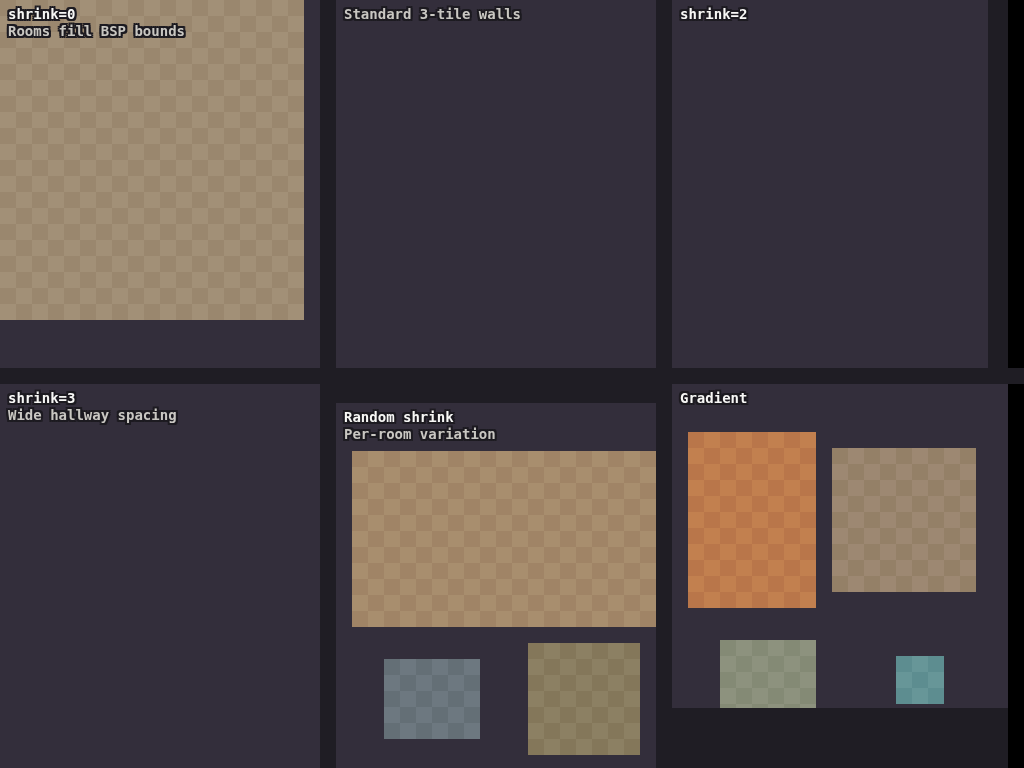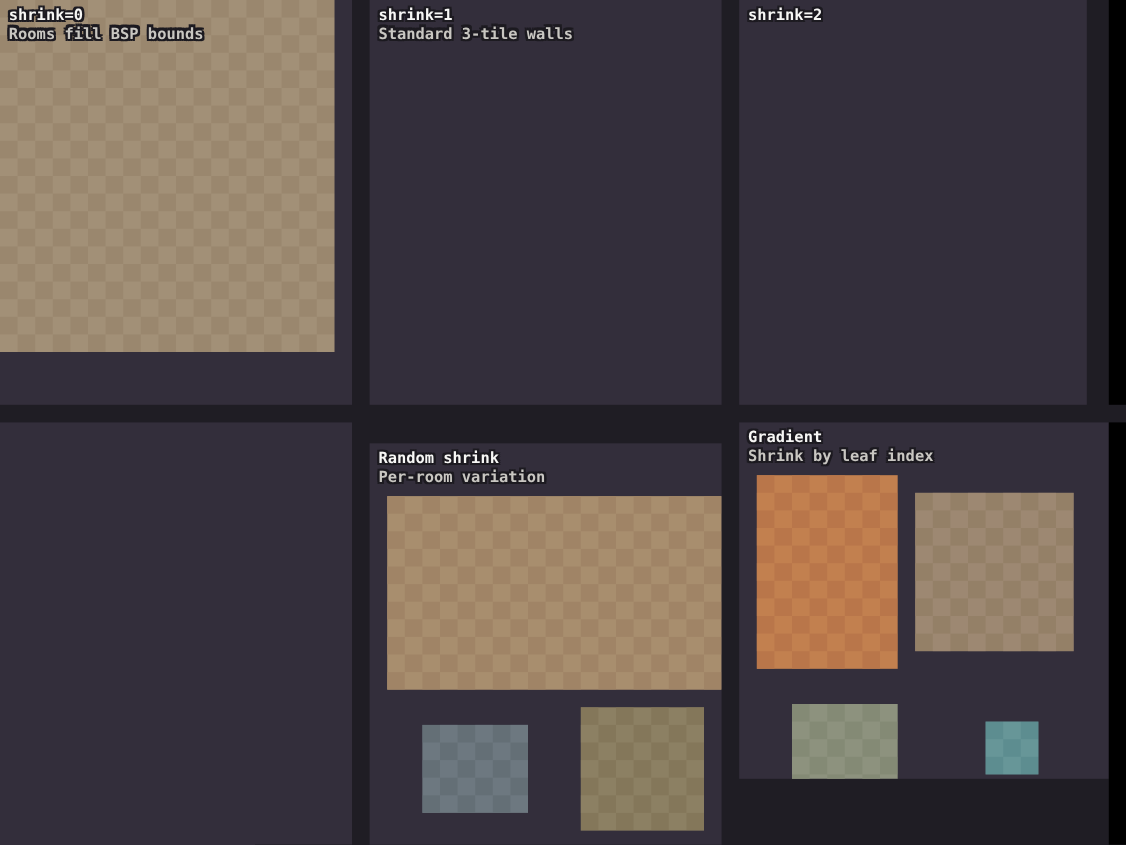--- a/index.html
+++ b/index.html
@@ -51,35 +51,36 @@
       </div>
     <div class="caption">
       <div class="title">shrink=0</div>
       <div class="subtitle">Rooms fill BSP bounds</div>
     </div>
   </div>
 
   <div class="panel p1">
     <div class="rooms"></div>
     <div class="caption">
-      <div class="title">shrink=1</div>
       <div class="subtitle">Standard 3-tile walls</div>
     </div>
   </div>
 
   <div class="panel p2">
     <div class="rooms"></div>
     <div class="caption">
       <div class="title">shrink=2</div>
     </div>
   </div>
 
   <div class="panel p3">
     <div class="rooms"></div>
     <div class="caption">
+      <div class="title">shrink=3</div>
+      <div class="subtitle">Wide hallway spacing</div>
     </div>
   </div>
 
   <div class="panel p4">
     <div class="rooms">
         <div class="room" style="left: 16px; top: 48px; width: 304px; height: 176px; background-color: rgb(168, 142, 110); background-image: conic-gradient(transparent 25%, rgb(160, 132, 102) 0deg, rgb(160, 132, 102) 50%, transparent 0deg, transparent 75%, rgb(160, 132, 102) 0deg);"></div>
         <div class="room" style="left: 48px; top: 256px; width: 96px; height: 80px; background-color: rgb(109, 120, 128); background-image: conic-gradient(transparent 25%, rgb(100, 111, 118) 0deg, rgb(100, 111, 118) 50%, transparent 0deg, transparent 75%, rgb(100, 111, 118) 0deg);"></div>
         <div class="room" style="left: 192px; top: 240px; width: 112px; height: 112px; background-color: rgb(140, 128, 99); background-image: conic-gradient(transparent 25%, rgb(132, 119, 90) 0deg, rgb(132, 119, 90) 50%, transparent 0deg, transparent 75%, rgb(132, 119, 90) 0deg);"></div>
       </div>
     <div class="caption">
@@ -90,20 +91,19 @@
 
   <div class="panel p5">
     <div class="rooms">
         <div class="room" style="left: 16px; top: 48px; width: 128px; height: 176px; background-color: rgb(194, 128, 79); background-image: conic-gradient(transparent 25%, rgb(185, 118, 74) 0deg, rgb(185, 118, 74) 50%, transparent 0deg, transparent 75%, rgb(185, 118, 74) 0deg);"></div>
         <div class="room" style="left: 160px; top: 64px; width: 144px; height: 144px; background-color: rgb(157, 136, 114); background-image: conic-gradient(transparent 25%, rgb(148, 128, 103) 0deg, rgb(148, 128, 103) 50%, transparent 0deg, transparent 75%, rgb(148, 128, 103) 0deg);"></div>
         <div class="room" style="left: 48px; top: 256px; width: 96px; height: 80px; background-color: rgb(141, 146, 126); background-image: conic-gradient(transparent 25%, rgb(132, 138, 117) 0deg, rgb(132, 138, 117) 50%, transparent 0deg, transparent 75%, rgb(132, 138, 117) 0deg);"></div>
         <div class="room" style="left: 224px; top: 272px; width: 48px; height: 48px; background-color: rgb(103, 150, 152); background-image: conic-gradient(transparent 25%, rgb(93, 141, 144) 0deg, rgb(93, 141, 144) 50%, transparent 0deg, transparent 75%, rgb(93, 141, 144) 0deg);"></div>
       </div>
     <div class="caption">
       <div class="title">Gradient</div>
-      <div class="subtitle">Shrink by leaf index</div>
     </div>
   </div>
 
   <div class="strip strip-top"></div>
   <div class="strip strip-bottom"></div>
 
 </div>
 
 </body></html>

